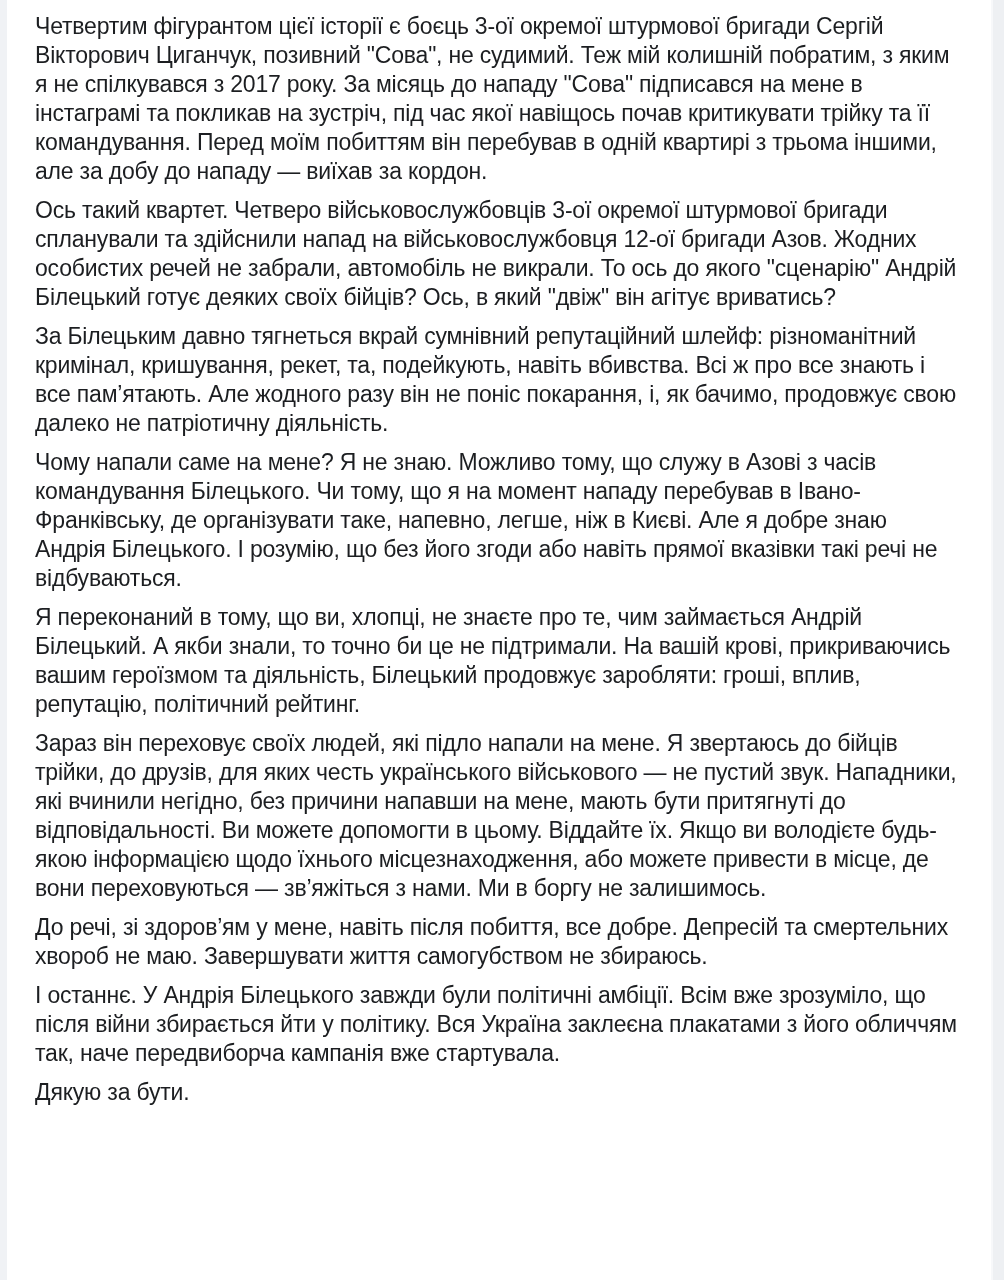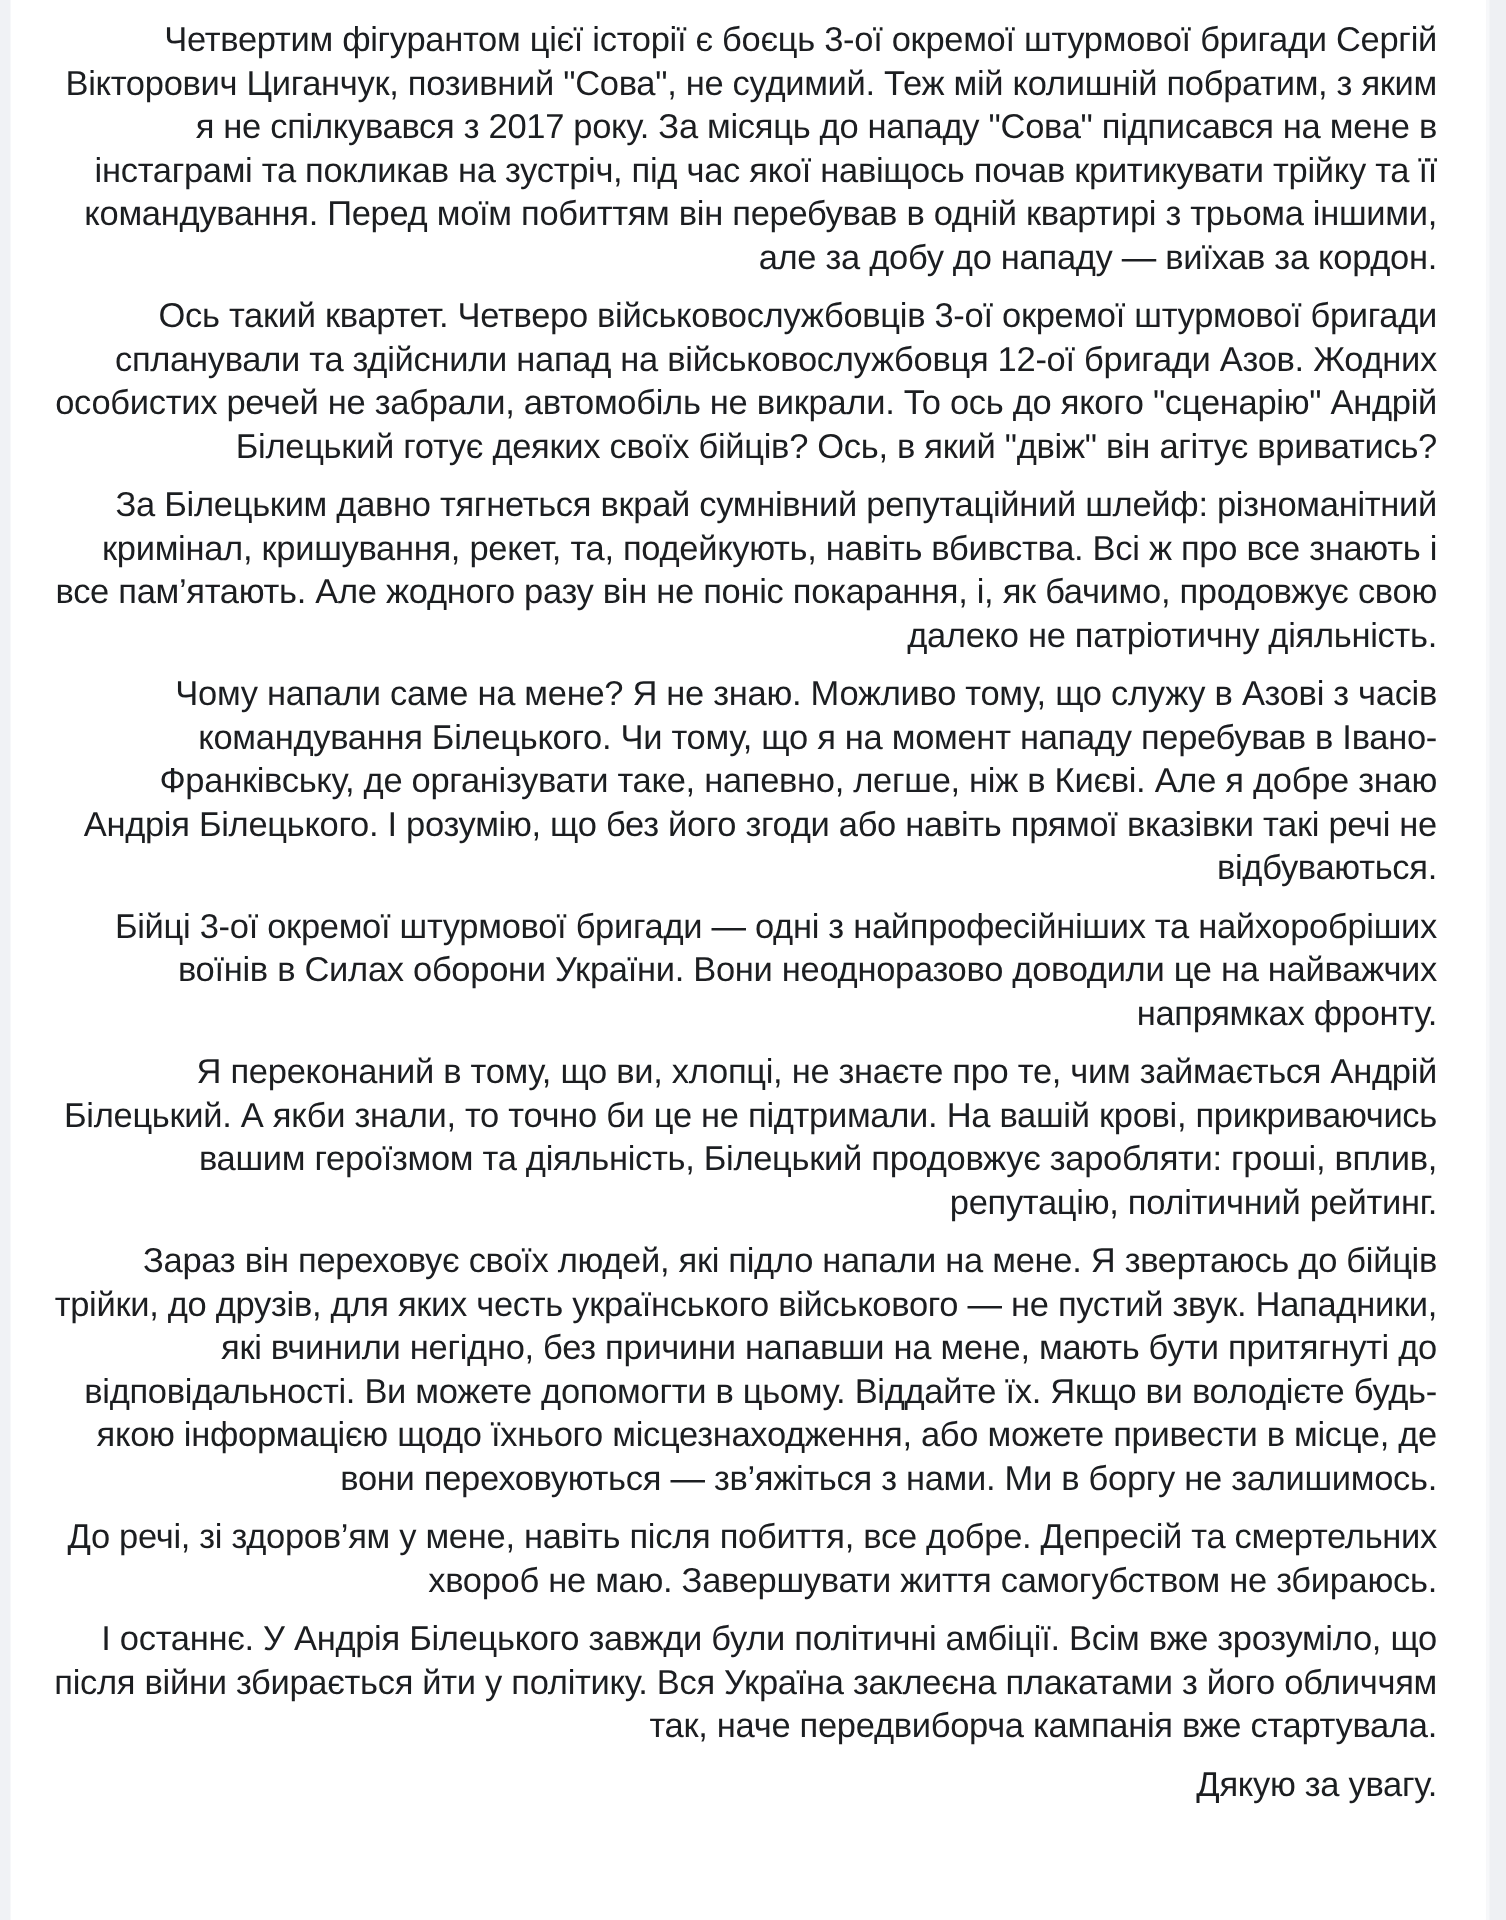--- a/index.html
+++ b/index.html
@@ -37,33 +37,31 @@
     left: 35px;
     width: 935px;
     font-size: 23px;
     line-height: 29px;
     letter-spacing: -0.2px;
     font-weight: 400;
   }
   .post-body p {
     margin: 0 12px 10px 0;
     white-space: normal;
-    text-align: right;
   }
 </style>
 </head>
 <body>
 
 <div class="gutter gutter-left"></div>
 <div class="gutter gutter-right"></div>
 
 <main class="post-body">
   <p>Четвертим фігурантом цієї історії є боєць 3-ої окремої штурмової бригади Сергій Вікторович Циганчук, позивний "Сова", не судимий. Теж мій колишній побратим, з яким я не спілкувався з 2017 року. За місяць до нападу "Сова" підписався на мене в інстаграмі та покликав на зустріч, під час якої навіщось почав критикувати трійку та її командування. Перед моїм побиттям він перебував в одній квартирі з трьома іншими, але за добу до нападу — виїхав за кордон.</p>
   <p>Ось такий квартет. Четверо військовослужбовців 3-ої окремої штурмової бригади спланували та здійснили напад на військовослужбовця 12-ої бригади Азов. Жодних особистих речей не забрали, автомобіль не викрали. То ось до якого "сценарію" Андрій Білецький готує деяких своїх бійців? Ось, в який "двіж" він агітує вриватись?</p>
   <p>За Білецьким давно тягнеться вкрай сумнівний репутаційний шлейф: різноманітний кримінал, кришування, рекет, та, подейкують, навіть вбивства. Всі ж про все знають і все пам’ятають. Але жодного разу він не поніс покарання, і, як бачимо, продовжує свою далеко не патріотичну діяльність.</p>
   <p>Чому напали саме на мене? Я не знаю. Можливо тому, що служу в Азові з часів командування Білецького. Чи тому, що я на момент нападу перебував в Івано-Франківську, де організувати таке, напевно, легше, ніж в Києві. Але я добре знаю Андрія Білецького. І розумію, що без його згоди або навіть прямої вказівки такі речі не відбуваються.</p>
-  <p>Бійці 3-ої окремої штурмової бригади — одні з найпрофесійніших та найхоробріших воїнів в Силах оборони України. Вони неодноразово доводили це на найважчих напрямках фронту.</p>
   <p>Я переконаний в тому, що ви, хлопці, не знаєте про те, чим займається Андрій Білецький. А якби знали, то точно би це не підтримали. На вашій крові, прикриваючись вашим героїзмом та діяльність, Білецький продовжує заробляти: гроші, вплив, репутацію, політичний рейтинг.</p>
   <p>Зараз він переховує своїх людей, які підло напали на мене. Я звертаюсь до бійців трійки, до друзів, для яких честь українського військового — не пустий звук. Нападники, які вчинили негідно, без причини напавши на мене, мають бути притягнуті до відповідальності. Ви можете допомогти в цьому. Віддайте їх. Якщо ви володієте будь-якою інформацією щодо їхнього місцезнаходження, або можете привести в місце, де вони переховуються — зв’яжіться з нами. Ми в боргу не залишимось.</p>
   <p>До речі, зі здоров’ям у мене, навіть після побиття, все добре. Депресій та смертельних хвороб не маю. Завершувати життя самогубством не збираюсь.</p>
   <p>І останнє. У Андрія Білецького завжди були політичні амбіції. Всім вже зрозуміло, що після війни збирається йти у політику. Вся Україна заклеєна плакатами з його обличчям так, наче передвиборча кампанія вже стартувала.</p>
-  <p>Дякую за увагу.</p>
+  <p>Дякую за бути.</p>
 </main>
 
 </body></html>

